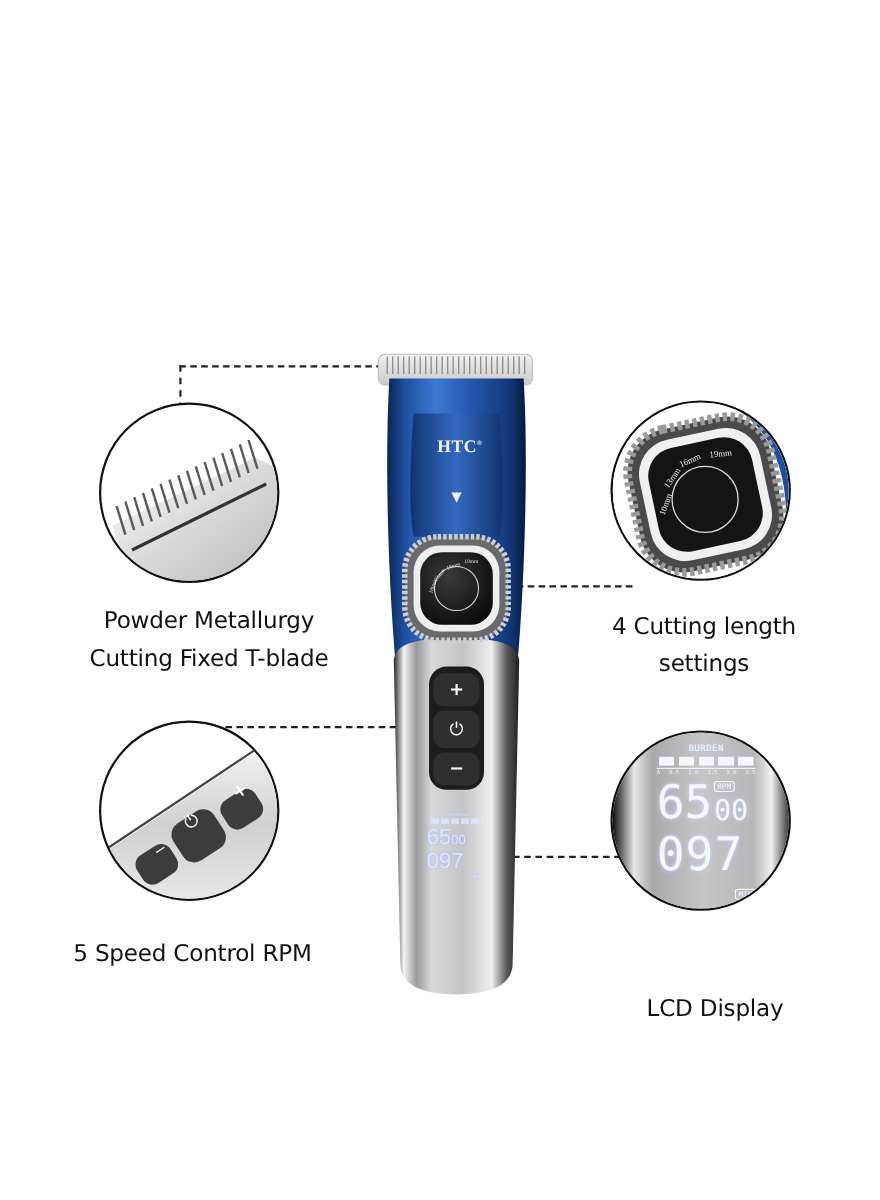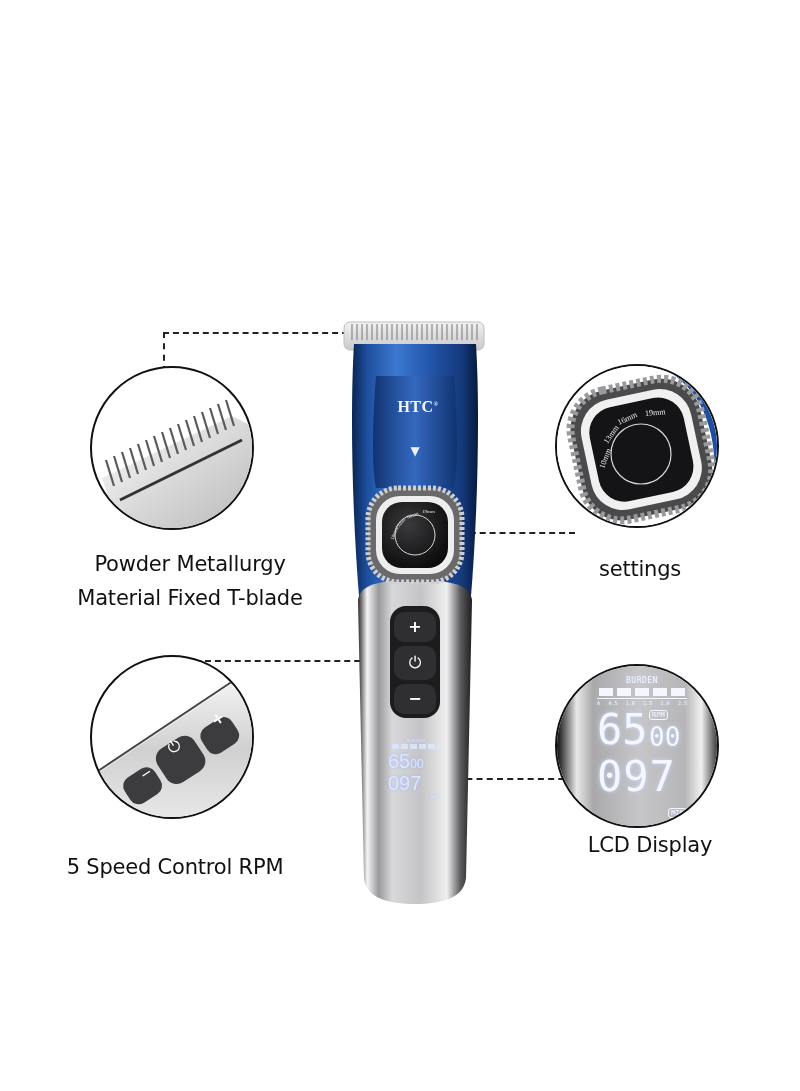--- a/index.html
+++ b/index.html
@@ -238,23 +238,24 @@
       <span style="position:absolute;left:52px;top:0;font-size:7px;border:1px solid #f4f7ff;border-radius:3px;padding:0 2px;">RPM</span>
       <span style="position:absolute;left:52px;top:12px;font-size:26px;line-height:30px;">00</span>
     </div>
     <div style="font-size:42px;line-height:46px;letter-spacing:1px;">097</div>
     <div style="text-align:right;"><span style="font-size:7px;border:1px solid #f4f7ff;border-radius:3px;padding:0 2px;">MIN</span></div>
   </div>
 </div>
 
 <div class="caption" style="left:60px;top:547px;width:260px;">
   <div>Powder Metallurgy</div>
-  <div>Material Fixed T-blade</div>
+  <div>Cutting Fixed T-blade</div>
 </div>
 <div class="caption" style="left:530px;top:552px;width:220px;">
+  <div>4 Cutting length</div>
   <div>settings</div>
 </div>
 <div class="caption" style="left:55px;top:850px;width:240px;">
   <div>5 Speed Control RPM</div>
 </div>
-<div class="caption" style="left:570px;top:828px;width:160px;">
+<div class="caption" style="left:570px;top:900px;width:160px;">
   <div>LCD Display</div>
 </div>
 
 </body></html>

